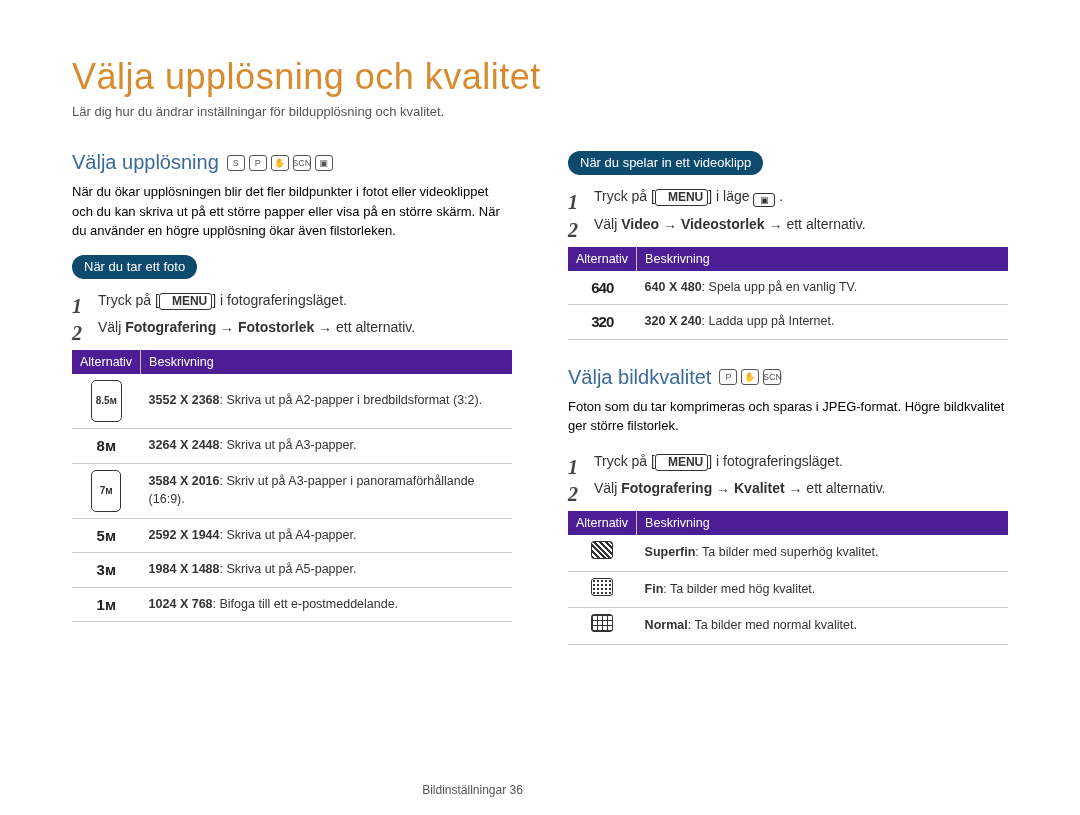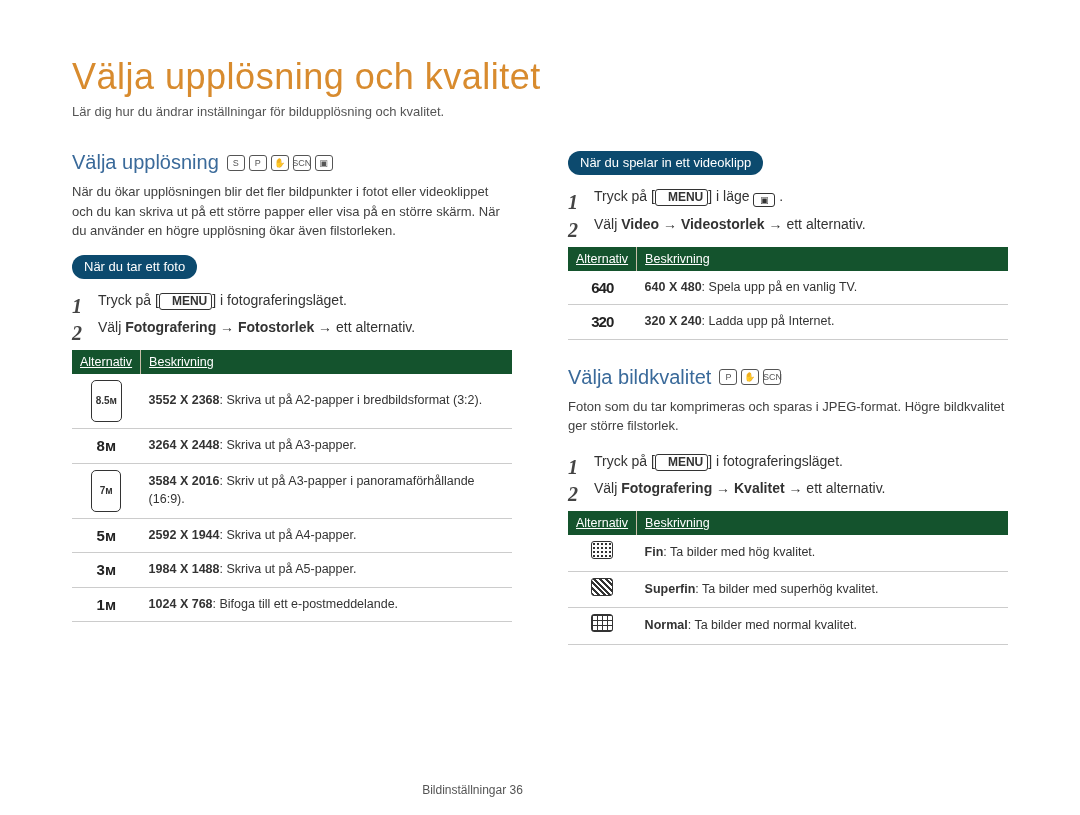--- a/index.html
+++ b/index.html
@@ -52,21 +52,21 @@
     border-radius: 3px;
     font-size: 9px;
     color: #555;
     align-items: center;
     justify-content: center;
     background: #fff;
   }
   .body-text {
     font-size: 13px;
     line-height: 1.5;
-    color: #404040;
+    color: #000000;
     margin: 0 0 14px 0;
   }
   .pill {
     display: inline-block;
     background: #0c4a6e;
     color: #fff;
     font-size: 13px;
     padding: 4px 12px 5px 12px;
     border-radius: 12px;
     margin-bottom: 10px;
@@ -115,28 +115,27 @@
     line-height: 12px;
   }
   .bold { font-weight: bold; }
   table.option-table {
     border-collapse: collapse;
     width: 100%;
     font-size: 12.5px;
     margin-bottom: 12px;
   }
   table.option-table th {
-    background: #14532d;
+    background: #4c1d95;
     color: #fff;
     font-weight: normal;
     text-align: left;
     padding: 5px 8px;
     border-right: 1px solid #c9bfa9;
     font-size: 12.5px;
-    text-decoration: underline;
   }
   table.option-table th:last-child { border-right: none; }
   table.option-table td {
     border-bottom: 1px solid #ccc;
     padding: 6px 8px;
     vertical-align: middle;
     color: #333;
     line-height: 1.4;
   }
   table.option-table td.opt {
@@ -329,28 +328,28 @@
 
     <table class="option-table">
       <thead>
         <tr>
           <th>Alternativ</th>
           <th>Beskrivning</th>
         </tr>
       </thead>
       <tbody id="qual-rows">
           <tr>
+            <td class="opt"><span class="qual-icon qual-sf"></span></td>
+            <td><span class="bold">Superfin</span>: Ta bilder med superhög kvalitet.</td>
+          </tr>
+          <tr>
             <td class="opt"><span class="qual-icon qual-f"></span></td>
             <td><span class="bold">Fin</span>: Ta bilder med hög kvalitet.</td>
           </tr>
           <tr>
-            <td class="opt"><span class="qual-icon qual-sf"></span></td>
-            <td><span class="bold">Superfin</span>: Ta bilder med superhög kvalitet.</td>
-          </tr>
-          <tr>
             <td class="opt"><span class="qual-icon qual-n"></span></td>
             <td><span class="bold">Normal</span>: Ta bilder med normal kvalitet.</td>
           </tr>
         </tbody>
     </table>
 
   </div>
 </div>
 
 <div class="page-footer">Bildinställningar  36</div>

